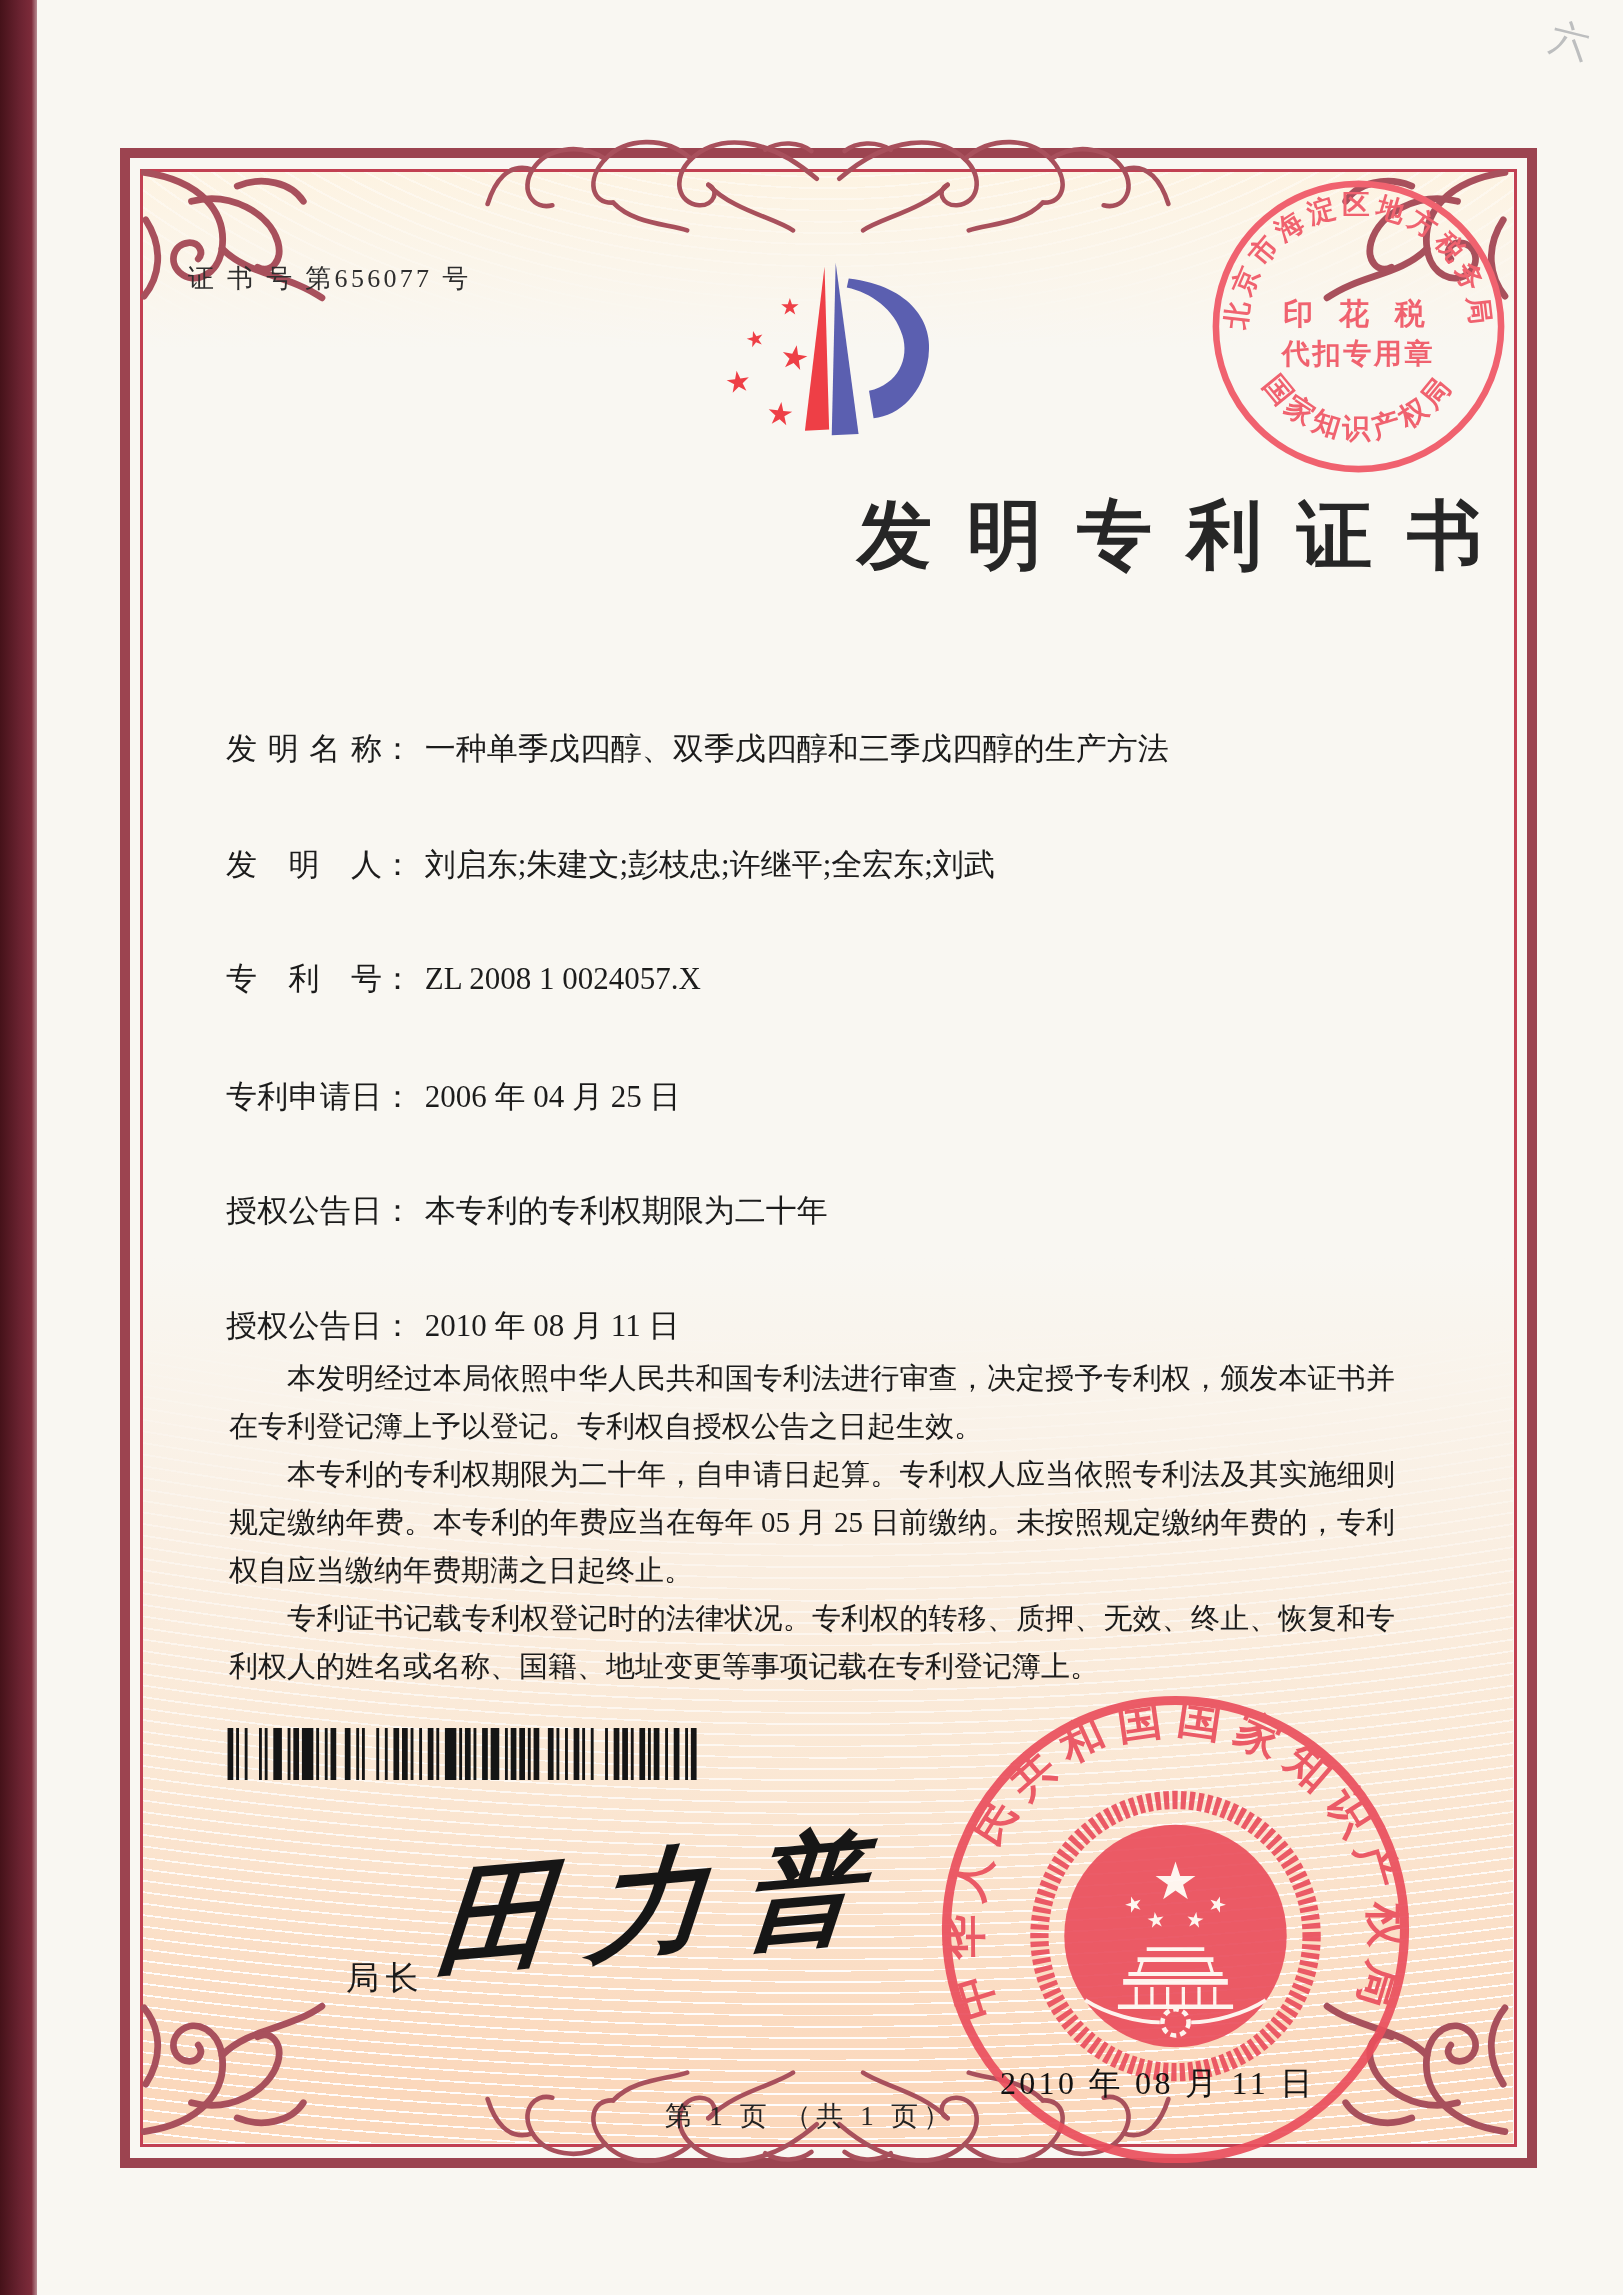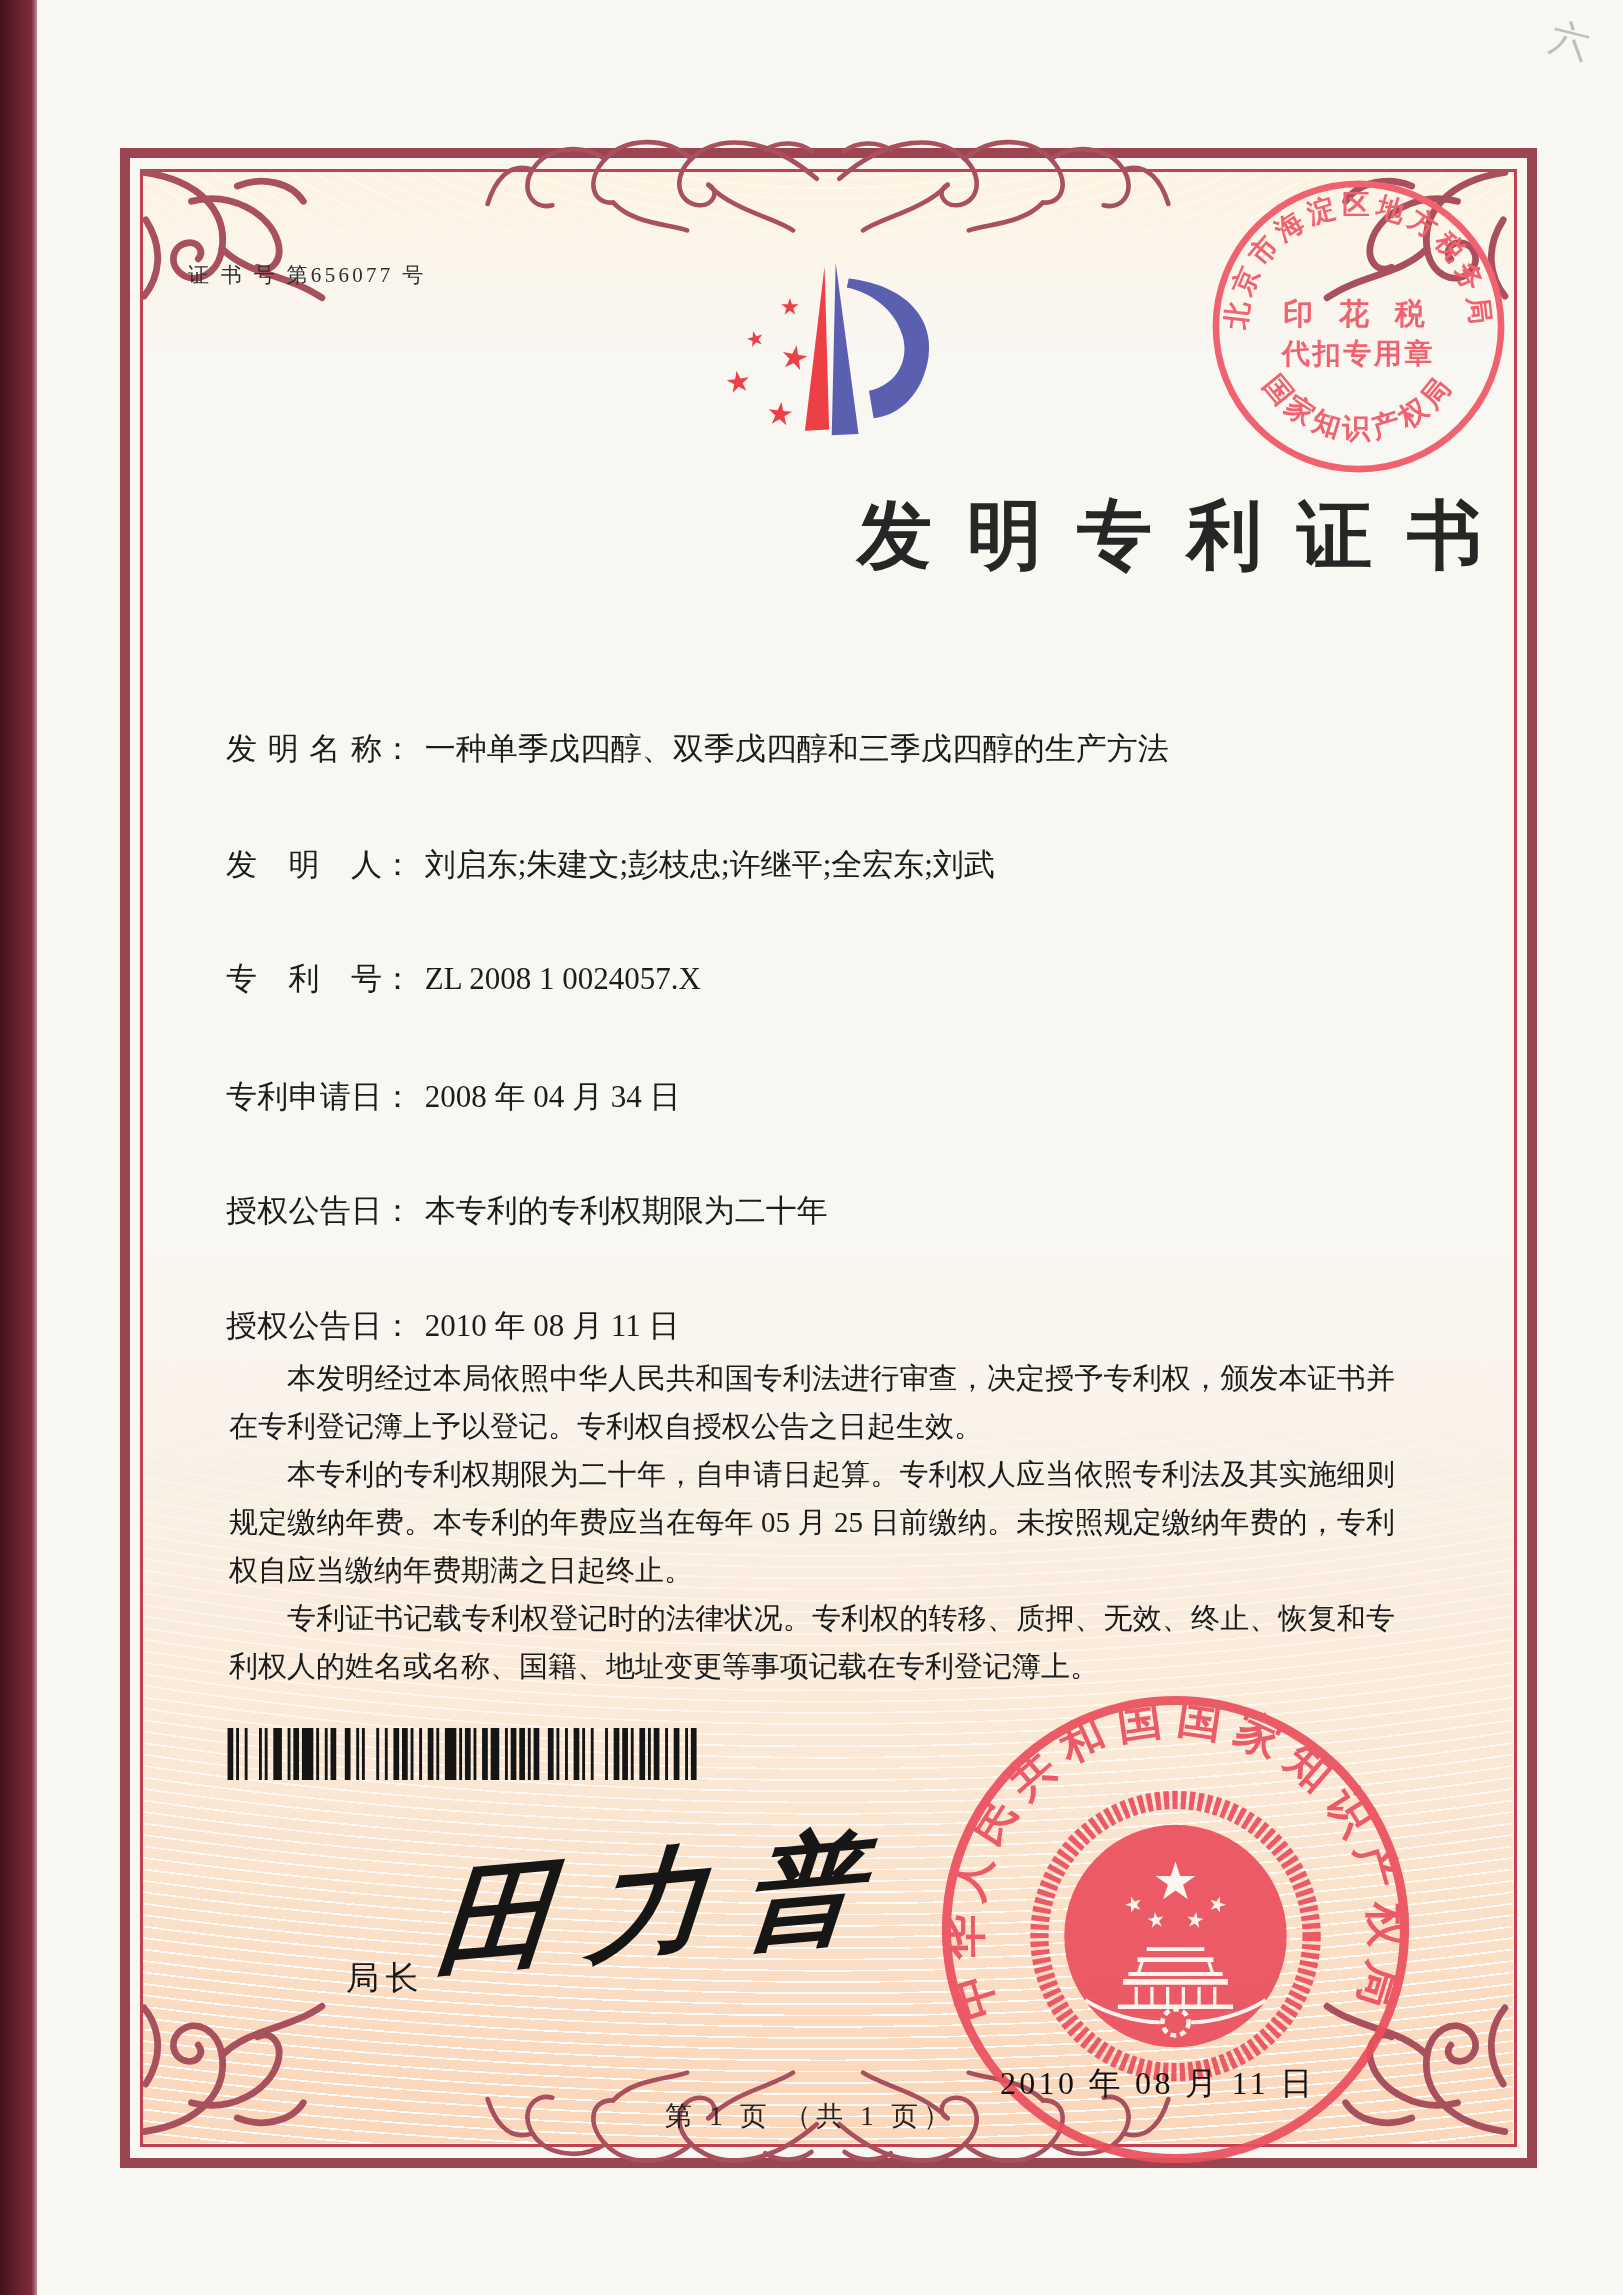--- a/index.html
+++ b/index.html
@@ -35,21 +35,21 @@
     position:absolute; left:143px; top:172px; width:1370px; height:1971px;
     background:repeating-radial-gradient(982px 622px at 50% -353px,
       rgba(255,255,255,0) 0 15px, rgba(255,255,255,.95) 15px 17.7px);
     -webkit-mask-image:linear-gradient(180deg,rgba(0,0,0,.45) 0%,rgba(0,0,0,.1) 7%,
       rgba(0,0,0,0) 14%,rgba(0,0,0,0) 57%,rgba(0,0,0,.6) 76%,#000 92%);
     mask-image:linear-gradient(180deg,rgba(0,0,0,.45) 0%,rgba(0,0,0,.1) 7%,
       rgba(0,0,0,0) 14%,rgba(0,0,0,0) 57%,rgba(0,0,0,.6) 76%,#000 92%);
   }
   .ornament { position:absolute; color:#a8505c; }
   .cert-no {
-    position:absolute; left:188px; top:261px; font-size:21px; letter-spacing:3.3px; color:#2e2e2e;
+    position:absolute; left:188px; top:261px; font-size:26px; letter-spacing:3.3px; color:#2e2e2e;
   }
   .logo { position:absolute; left:702px; top:247px; }
   .stamp-tax { position:absolute; left:1210px; top:178px; }
   .title {
     position:absolute; left:140px; top:486px; width:1377px; margin:0;
     text-align:right; font-size:75px; font-weight:700; letter-spacing:35px;
     text-indent:35px; color:#262626;
   }
   .field { position:absolute; left:226px; font-size:31px; white-space:nowrap; color:#1c1c1c; }
   .field-label {
@@ -178,21 +178,21 @@
   <div class="field" style="top:844px">
     <span class="field-label">发明人</span><span>：</span><span class="field-value">刘启东;朱建文;彭枝忠;许继平;全宏东;刘武</span>
   </div>
   <div class="field" style="top:728px">
     <span class="field-label">发明名称</span><span>：</span><span class="field-value">一种单季戊四醇、双季戊四醇和三季戊四醇的生产方法</span>
   </div>
   <div class="field" style="top:958px">
     <span class="field-label">专利号</span><span>：</span><span class="field-value">ZL 2008 1 0024057.X</span>
   </div>
   <div class="field" style="top:1076px">
-    <span class="field-label">专利申请日</span><span>：</span><span class="field-value">2008 年 04 月 34 日</span>
+    <span class="field-label">专利申请日</span><span>：</span><span class="field-value">2006 年 04 月 25 日</span>
   </div>
   <div class="field" style="top:1190px">
     <span class="field-label">授权公告日</span><span>：</span><span class="field-value">本专利的专利权期限为二十年</span>
   </div>
   <div class="field" style="top:1305px">
     <span class="field-label">授权公告日</span><span>：</span><span class="field-value">2010 年 08 月 11 日</span>
   </div>
 
   <div class="paragraphs">
     <p>本发明经过本局依照中华人民共和国专利法进行审查，决定授予专利权，颁发本证书并在专利登记簿上予以登记。专利权自授权公告之日起生效。</p>

